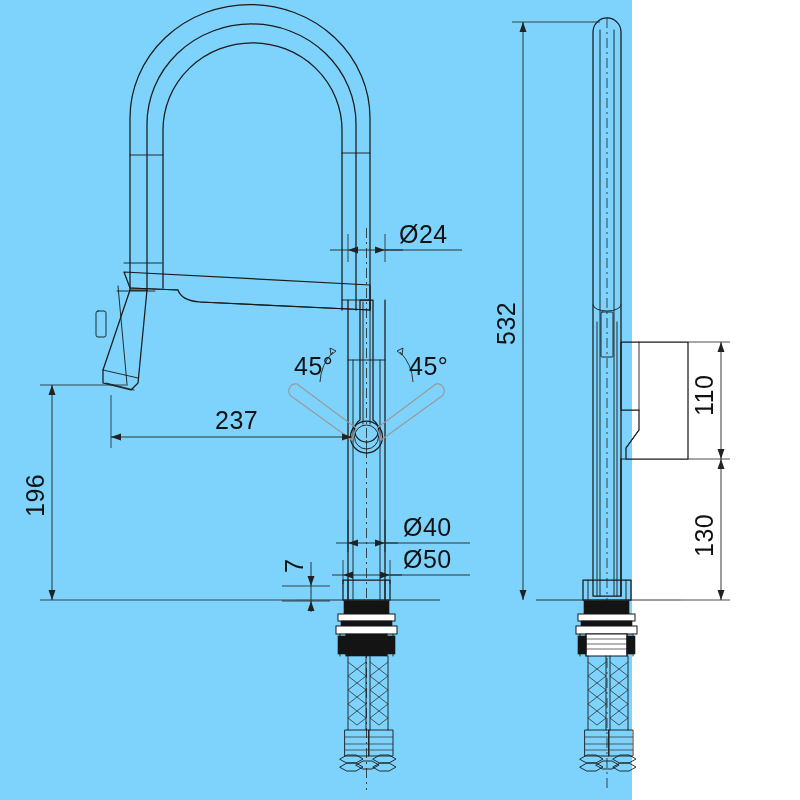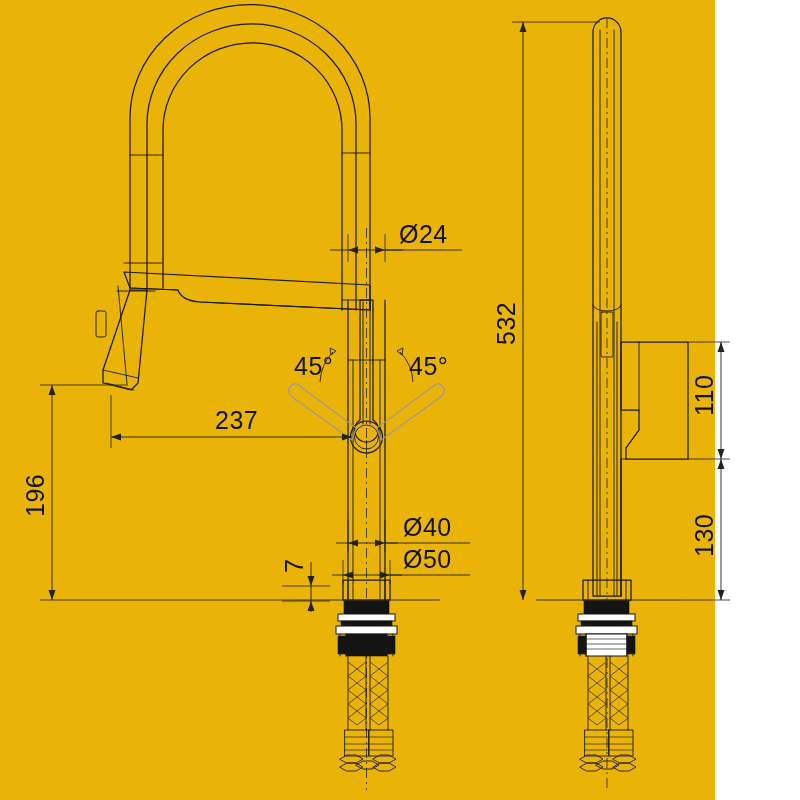--- a/index.html
+++ b/index.html
@@ -1,18 +1,18 @@
 <!DOCTYPE html>
 <html><head>
 <meta charset="utf-8">
 <style>
   html,body{margin:0;padding:0;background:#ffffff;}
   body{width:800px;height:800px;overflow:hidden;
        font-family:"Liberation Sans","DejaVu Sans",sans-serif;}
-  #sheet{position:relative;width:715px;height:800px;background:#eab308;}
+  #sheet{position:relative;width:632px;height:800px;background:#7dd3fc;}
   svg{display:block;width:800px;height:800px;}
   .ln{fill:none;stroke:#1a1a1a;stroke-width:1.25;stroke-linecap:round;stroke-linejoin:round;}
   .ln-thin{fill:none;stroke:#1a1a1a;stroke-width:0.9;stroke-linecap:round;stroke-linejoin:round;}
   .ln-hair{fill:none;stroke:#2b2b2b;stroke-width:0.7;}
   .dim{fill:none;stroke:#222;stroke-width:0.9;}
   .ext{fill:none;stroke:#222;stroke-width:0.8;}
   .ctr{fill:none;stroke:#222;stroke-width:0.8;}
   .ghost{fill:none;stroke:#9a9a9a;stroke-width:1.15;stroke-linecap:round;stroke-linejoin:round;}
   .fillblack{fill:#141414;stroke:#141414;stroke-width:0.6;}
   .fillwhite{fill:#ffffff;}

